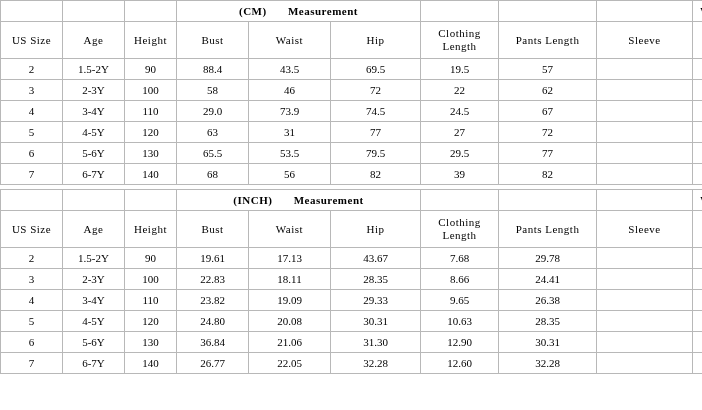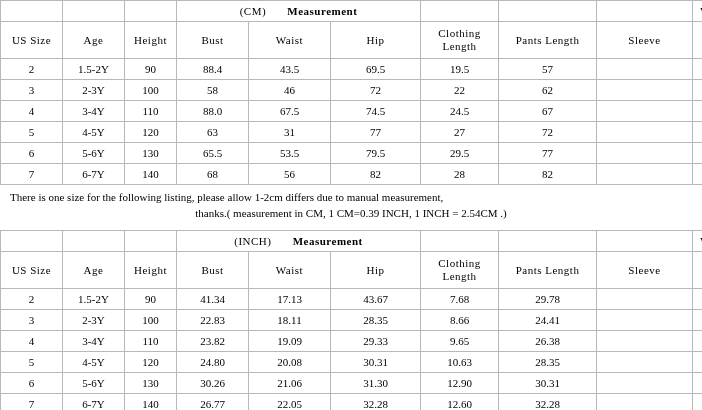--- a/index.html
+++ b/index.html
@@ -47,21 +47,21 @@
     height: 36px;
     font-weight: bold;
     font-size: 11px;
     letter-spacing: 0.5px;
   }
   .data-row td {
     height: 20px;
     font-size: 11px;
   }
   .unit-label {
-    font-weight: normal;
+    font-weight: bold;
   }
   .meas-label {
     font-weight: bold;
     padding-left: 18px;
   }
   .two-line {
     line-height: 1.15;
   }
   .note {
     font-size: 11px;
@@ -164,22 +164,22 @@
           <td>72</td>
           <td>22</td>
           <td>62</td>
           <td></td>
           <td></td>
         </tr>
         <tr class="data-row">
           <td>4</td>
           <td>3-4Y</td>
           <td>110</td>
-          <td>88.0</td>
-          <td>67.5</td>
+          <td>29.0</td>
+          <td>73.9</td>
           <td>74.5</td>
           <td>24.5</td>
           <td>67</td>
           <td></td>
           <td></td>
         </tr>
         <tr class="data-row">
           <td>5</td>
           <td>4-5Y</td>
           <td>120</td>
@@ -203,32 +203,28 @@
           <td></td>
           <td></td>
         </tr>
         <tr class="data-row">
           <td>7</td>
           <td>6-7Y</td>
           <td>140</td>
           <td>68</td>
           <td>56</td>
           <td>82</td>
-          <td>28</td>
+          <td>39</td>
           <td>82</td>
           <td></td>
           <td></td>
         </tr>
       </tbody>
     </table>
 
-    <div class="note">
-      <span class="l1">There  is one size for the following listing, please allow 1-2cm differs due to manual  measurement,</span>
-      <span class="l2">thanks.( measurement in CM, 1 CM=0.39 INCH, 1 INCH = 2.54CM .)</span>
-    </div>
   </div>
 
   <div class="spacer"></div>
 
   <div class="block">
     <table class="size-table">
       <colgroup>
         <col class="c-ussize">
           <col class="c-age">
           <col class="c-height">
@@ -267,21 +263,21 @@
           </td>
           <td>Pants Length</td>
           <td>Sleeve</td>
           <td></td>
         </tr>
 
         <tr class="data-row">
           <td>2</td>
           <td>1.5-2Y</td>
           <td>90</td>
-          <td>41.34</td>
+          <td>19.61</td>
           <td>17.13</td>
           <td>43.67</td>
           <td>7.68</td>
           <td>29.78</td>
           <td></td>
           <td></td>
         </tr>
         <tr class="data-row">
           <td>3</td>
           <td>2-3Y</td>
@@ -315,21 +311,21 @@
           <td>30.31</td>
           <td>10.63</td>
           <td>28.35</td>
           <td></td>
           <td></td>
         </tr>
         <tr class="data-row">
           <td>6</td>
           <td>5-6Y</td>
           <td>130</td>
-          <td>30.26</td>
+          <td>36.84</td>
           <td>21.06</td>
           <td>31.30</td>
           <td>12.90</td>
           <td>30.31</td>
           <td></td>
           <td></td>
         </tr>
         <tr class="data-row">
           <td>7</td>
           <td>6-7Y</td>

